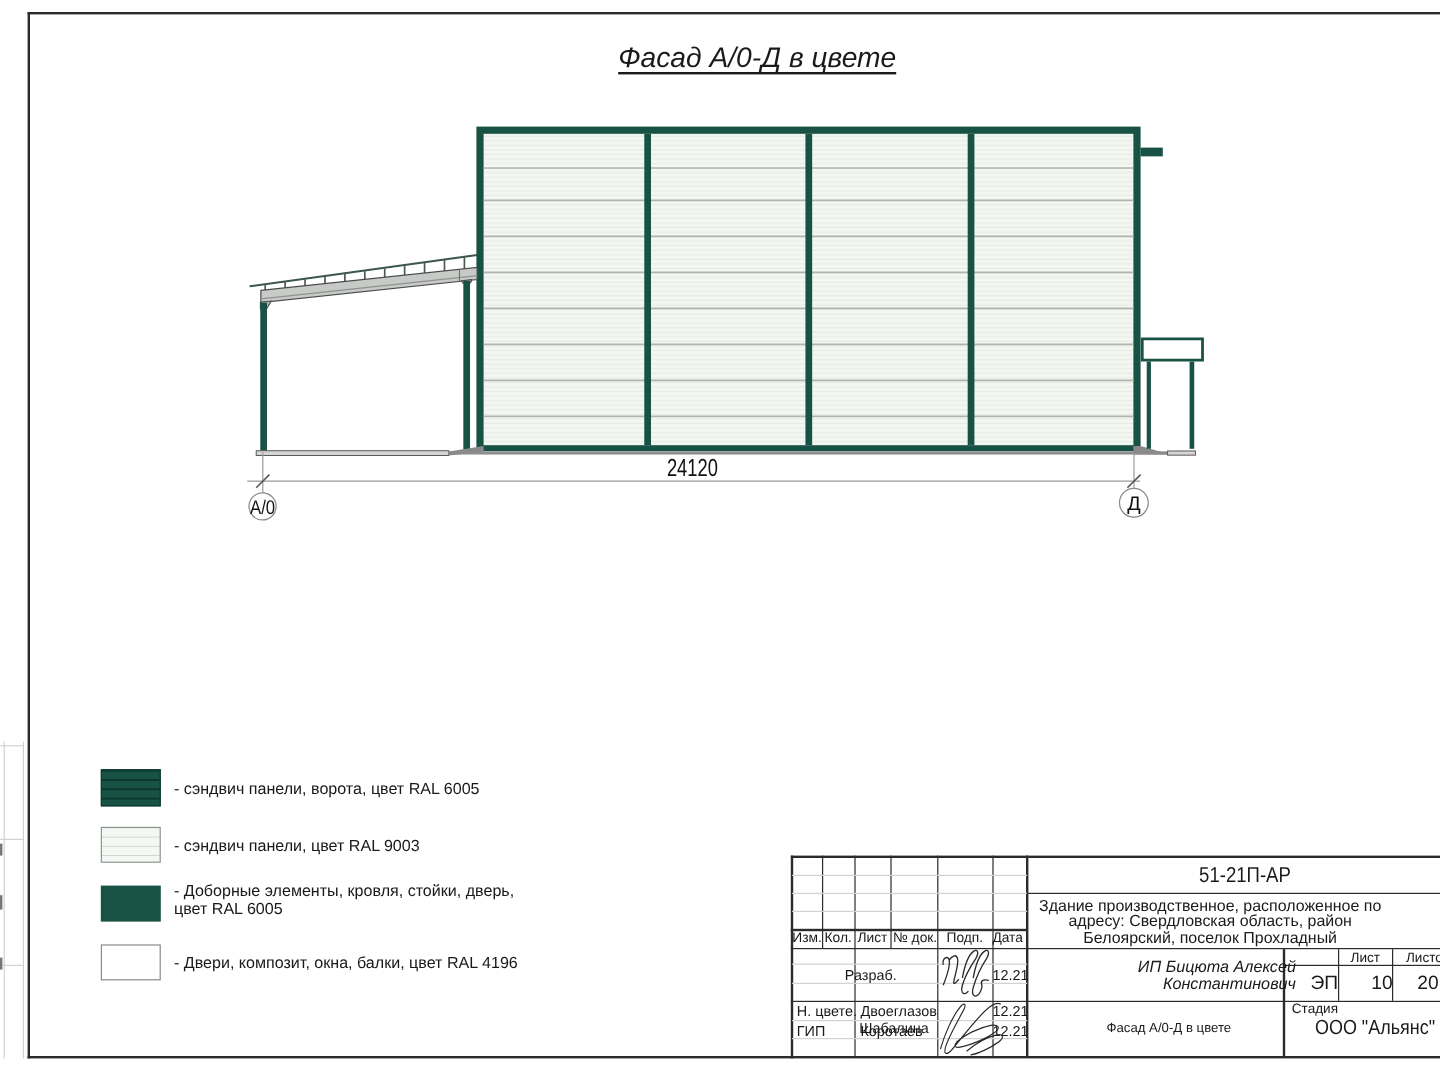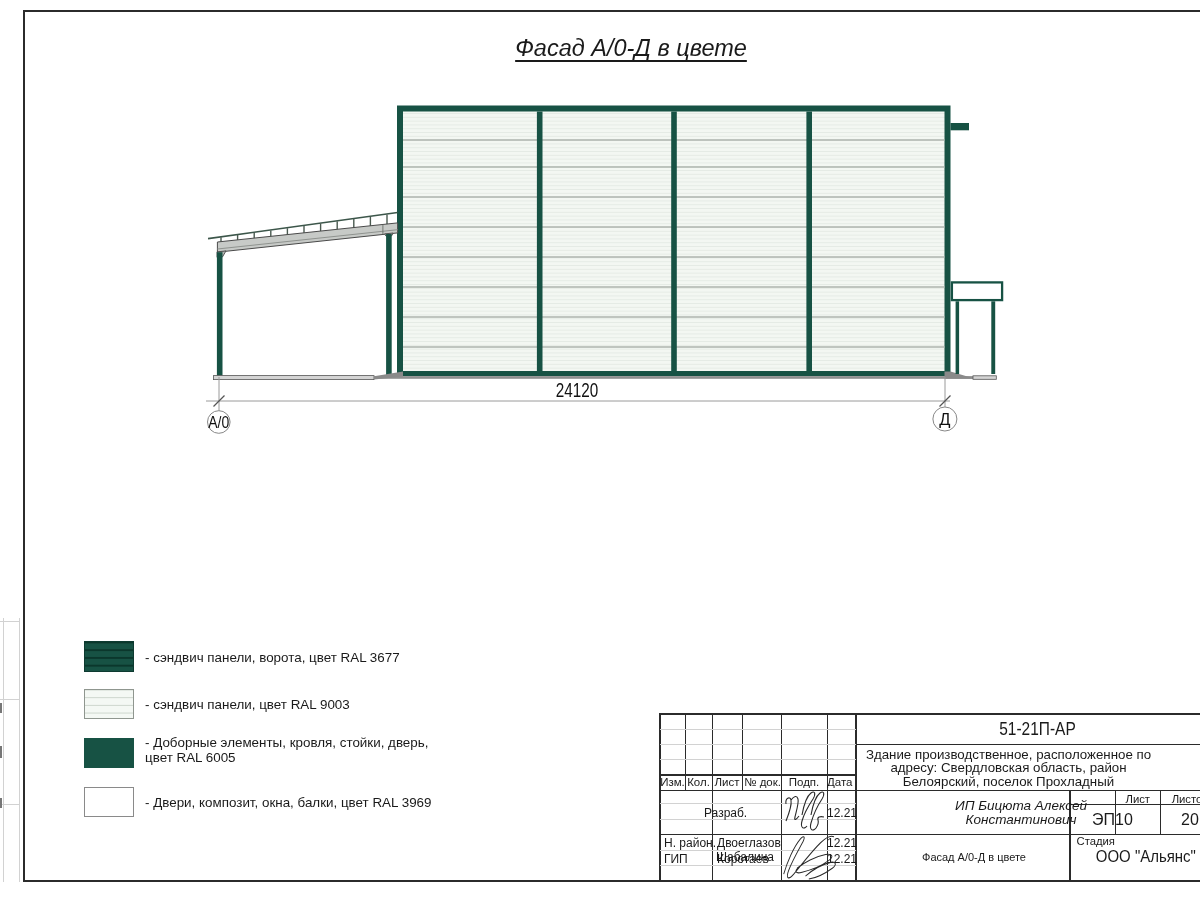--- a/index.html
+++ b/index.html
@@ -131,34 +131,34 @@
 
   <g>
     <circle cx="944.9" cy="419" r="12" fill="#ffffff" stroke="#888" stroke-width="1"></circle>
     <text x="944.9" y="425" font-size="16.5" text-anchor="middle" fill="#111">Д</text>
   </g>
 </svg>
 
 <div class="abs" style="left:84px;top:641px;width:50px;height:31px;background:#175244;border:1px solid #0d3a30;box-sizing:border-box;
   background-image:linear-gradient(#0b372c 1.5px,transparent 1.5px);background-size:50px 7.75px;background-position:0 7.2px;"></div>
 
-<div class="tb" style="left:145px;top:650px;font-size:13.4px;">- сэндвич панели, ворота, цвет RAL 3677</div>
+<div class="tb" style="left:145px;top:650px;font-size:13.4px;">- сэндвич панели, ворота, цвет RAL 6005</div>
 
 <div class="abs" style="left:84px;top:689px;width:50px;height:30px;background:#f4f8f4;border:1px solid #8f968f;box-sizing:border-box;
   background-image:linear-gradient(#ccd5cc 1px,transparent 1px);background-size:50px 7.7px;background-position:0 7.2px;"></div>
 
 <div class="tb" style="left:145px;top:697px;font-size:13.4px;">- сэндвич панели, цвет RAL 9003</div>
 
 <div class="abs" style="left:84px;top:738px;width:50px;height:30px;background:#175244;"></div>
 
 <div class="tb" style="left:145px;top:735px;font-size:13.4px;line-height:15px;white-space:normal;width:330px;">- Доборные элементы, кровля, стойки, дверь,<br>цвет RAL 6005</div>
 
 <div class="abs" style="left:84px;top:787px;width:50px;height:30px;background:#ffffff;border:1px solid #8a8a8a;box-sizing:border-box;"></div>
 
-<div class="tb" style="left:145px;top:795px;font-size:13.4px;">- Двери, композит, окна, балки, цвет RAL 3969</div>
+<div class="tb" style="left:145px;top:795px;font-size:13.4px;">- Двери, композит, окна, балки, цвет RAL 4196</div>
 
 <div class="abs" style="left:0;top:0;width:0;height:0;">
   <div class="vl" style="left:659px;top:713px;width:2px;height:169px;"></div>
   <div class="vl" style="left:685px;top:713px;width:1px;height:77px;"></div>
   <div class="vl" style="left:712px;top:713px;width:1.2px;height:168px;"></div>
   <div class="vl" style="left:742px;top:713px;width:1px;height:77px;"></div>
   <div class="vl" style="left:781px;top:713px;width:1.2px;height:168px;"></div>
   <div class="vl" style="left:827px;top:713px;width:1.2px;height:168px;"></div>
   <div class="vl" style="left:855px;top:713px;width:2px;height:168px;"></div>
   <div class="vl" style="left:1069px;top:791px;width:1.6px;height:90px;"></div>
@@ -186,49 +186,49 @@
   <div class="tb" style="left:712px;top:776px;width:30px;text-align:center;">Лист</div>
   <div class="tb" style="left:742px;top:776px;width:39px;text-align:right;">№ док.</div>
   <div class="tb" style="left:781px;top:776px;width:46px;text-align:center;">Подп.</div>
   <div class="tb" style="left:827px;top:776px;width:29px;text-align:left;">Дата</div>
 </div>
 
 <div class="abs" style="left:0;top:0;width:0;height:0;font-size:12px;">
   <div class="tb" style="left:664px;top:806px;margin-left:40px;">Разраб.</div>
   <div class="tb" style="left:716px;top:806px;margin-top:44px;">Шабалина</div>
   <div class="tb" style="left:827px;top:806px;width:29px;text-align:center;">12.21</div>
-  <div class="tb" style="left:664px;top:836px;">Н. район.</div>
+  <div class="tb" style="left:664px;top:836px;">Н. цвете.</div>
   <div class="tb" style="left:717px;top:836px;">Двоеглазов</div>
   <div class="tb" style="left:827px;top:836px;width:29px;text-align:center;">12.21</div>
   <div class="tb" style="left:664px;top:851.5px;">ГИП</div>
   <div class="tb" style="left:717px;top:851.5px;">Коротаев</div>
   <div class="tb" style="left:827px;top:851.5px;width:29px;text-align:center;">12.21</div>
 </div>
 
 <svg class="abs" style="left:782px;top:790px;" width="46" height="44" viewBox="0 0 46 44">
   <path d="M4,14 C3,8 8,6 9,10 C10,15 6,26 4,31 M9,10 C12,6 15,5 16,9 C17,13 14,22 13,27 C12,31 14,30 17,26 M20,25 C22,14 25,6 29,3 C33,0 34,4 31,9 C27,15 22,24 20,31 C18,38 22,40 25,36 M29,25 C31,14 34,6 38,3 C42,0 43,4 40,9 C36,15 31,26 29,33 C27,40 31,42 34,38 C36,35 37,33 36,30 C35,27 38,26 42,27" fill="none" stroke="#2a2a2a" stroke-width="1.1"></path>
 </svg>
 
 <svg class="abs" style="left:777px;top:829px;" width="62" height="53" viewBox="0 0 74 54" preserveAspectRatio="none">
   <path d="M8,46 C12,34 20,18 28,10 C32,6 34,8 31,13 C26,21 18,33 14,42 C10,51 14,52 20,46 C28,38 40,24 52,14 C58,9 64,6 68,8 M24,40 C32,34 46,28 58,26 C66,25 68,28 62,32 C54,37 40,42 30,44 C22,46 20,43 26,39 M34,48 C42,42 54,36 64,34 C70,33 72,36 66,40 C58,45 46,50 38,51" fill="none" stroke="#2a2a2a" stroke-width="1.1"></path>
 </svg>
 
 <div class="tb" style="left:865px;top:719px;width:344px;text-align:center;font-size:18px;"><span style="display:inline-block;transform:scaleX(0.86);">51-21П-АР</span></div>
 
 <div class="tb" style="left:856px;top:747.5px;width:305px;text-align:center;font-size:13.3px;line-height:13.7px;white-space:normal;">Здание производственное, расположенное по адресу: Свердловская область, район Белоярский, поселок Прохладный</div>
 
-<div class="tb" style="left:914px;top:799px;width:214px;text-align:center;font-size:13.5px;line-height:13.8px;font-style:italic;white-space:normal;">ИП Бицюта Алексей Константинович</div>
+<div class="tb" style="left:866px;top:799px;width:214px;text-align:right;font-size:13.5px;line-height:13.8px;font-style:italic;white-space:normal;">ИП Бицюта Алексей Константинович</div>
 
 <div class="abs" style="left:0;top:0;width:0;height:0;font-size:11.3px;">
   <div class="tb" style="left:1070px;top:803px;width:45px;text-align:right;margin-top:32px;">Стадия</div>
   <div class="tb" style="left:1115px;top:792.5px;width:45.5px;text-align:center;">Лист</div>
   <div class="tb" style="left:1161px;top:792.5px;width:58px;text-align:center;">Листов</div>
 </div>
 
 <div class="abs" style="left:0;top:0;width:0;height:0;font-size:16px;">
   <div class="tb" style="left:1070px;top:811px;width:45px;text-align:right;">ЭП</div>
-  <div class="tb" style="left:1115px;top:811px;width:45.5px;text-align:left;">10</div>
+  <div class="tb" style="left:1115px;top:811px;width:45.5px;text-align:right;">10</div>
   <div class="tb" style="left:1161px;top:811px;width:58px;text-align:center;">20</div>
 </div>
 
 <div class="tb" style="left:867px;top:851px;width:214px;text-align:center;font-size:11px;">Фасад А/0-Д в цвете</div>
 
 <div class="tb" style="left:1078px;top:846.5px;width:136px;text-align:center;font-size:17px;"><span style="display:inline-block;transform:scaleX(0.88);">ООО "Альянс"</span></div>
 
 </body></html>

